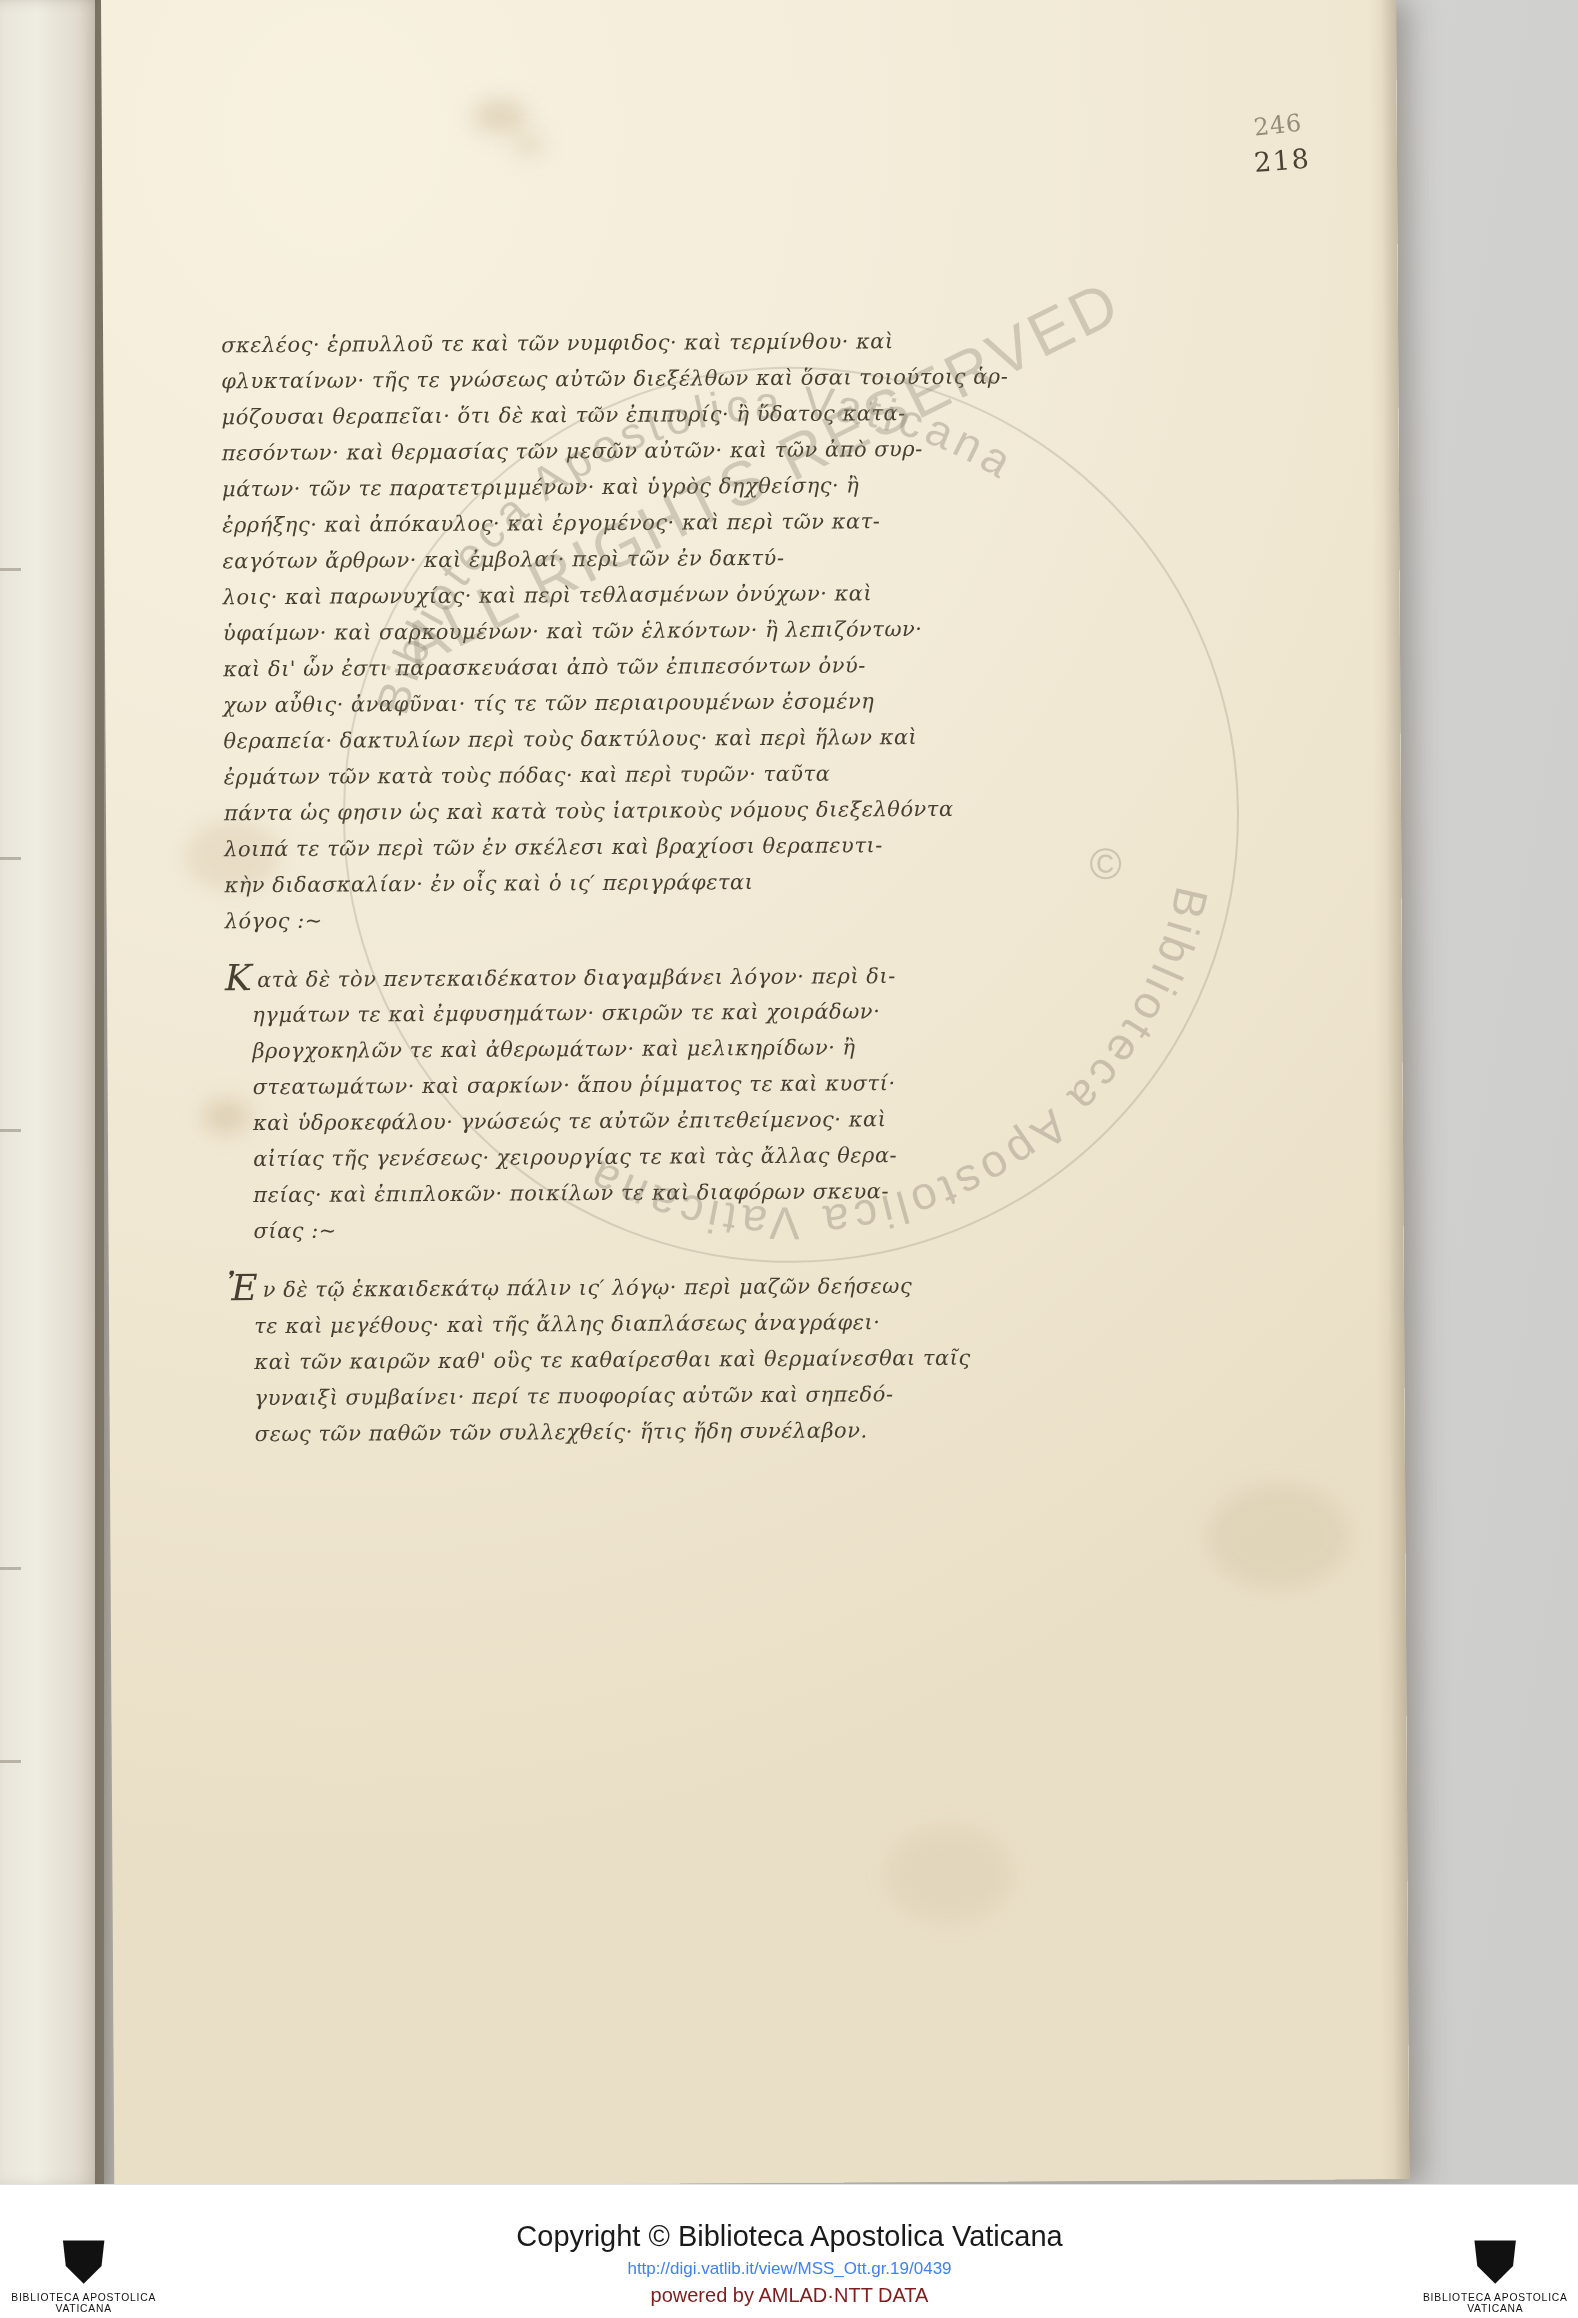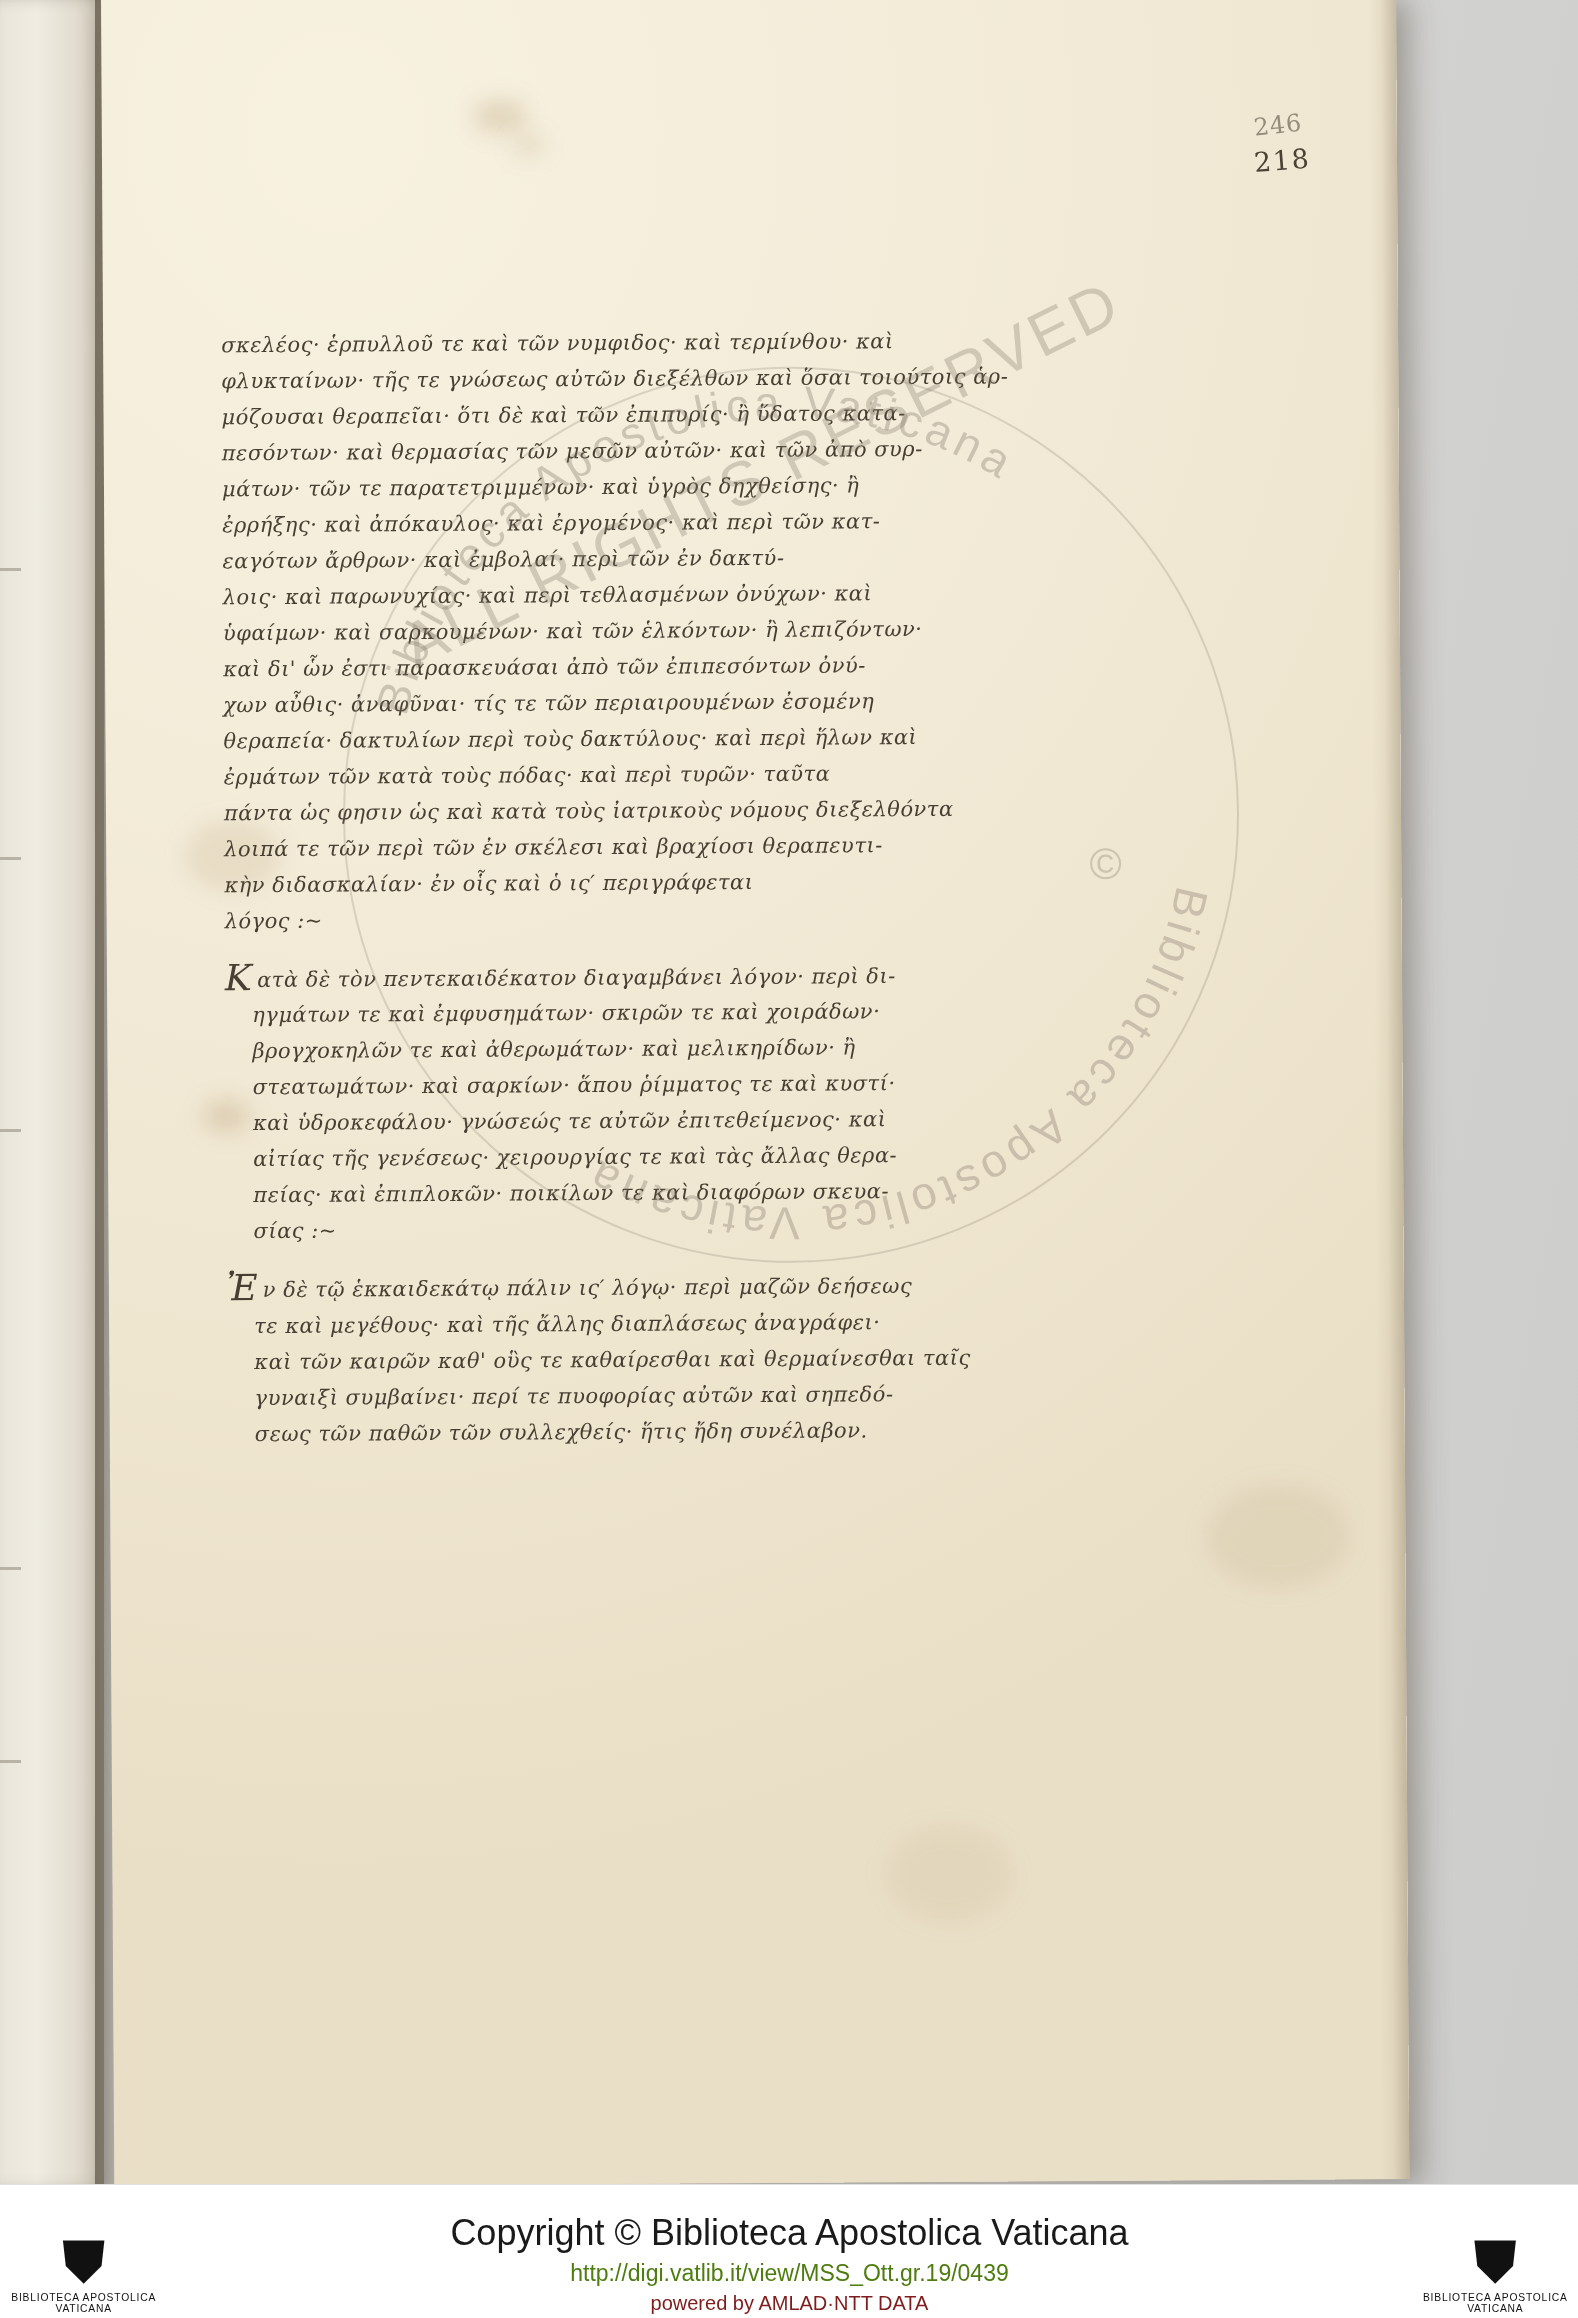--- a/index.html
+++ b/index.html
@@ -195,27 +195,27 @@
     border-top: 0.8px solid #e2e2e2;
     display: flex;
     align-items: center;
     justify-content: center;
   }
   #footer-center {
     text-align: center;
     color: #1a1a1a;
   }
   #footer-line1 {
-    font-size: 36px;
+    font-size: 29px;
     margin-bottom: 6.3px;
     margin-top: 23px;
   }
   #footer-line2 {
-    font-size: 23px;
-    color: #4d7c0f;
+    font-size: 17px;
+    color: #3b82f6;
     margin-bottom: 5px;
   }
   #footer-line3 {
     font-size: 20px;
     color: #7f1d1d;
   }
   .crest {
     position: absolute;
     bottom: 4.7px;
     width: 158px;

